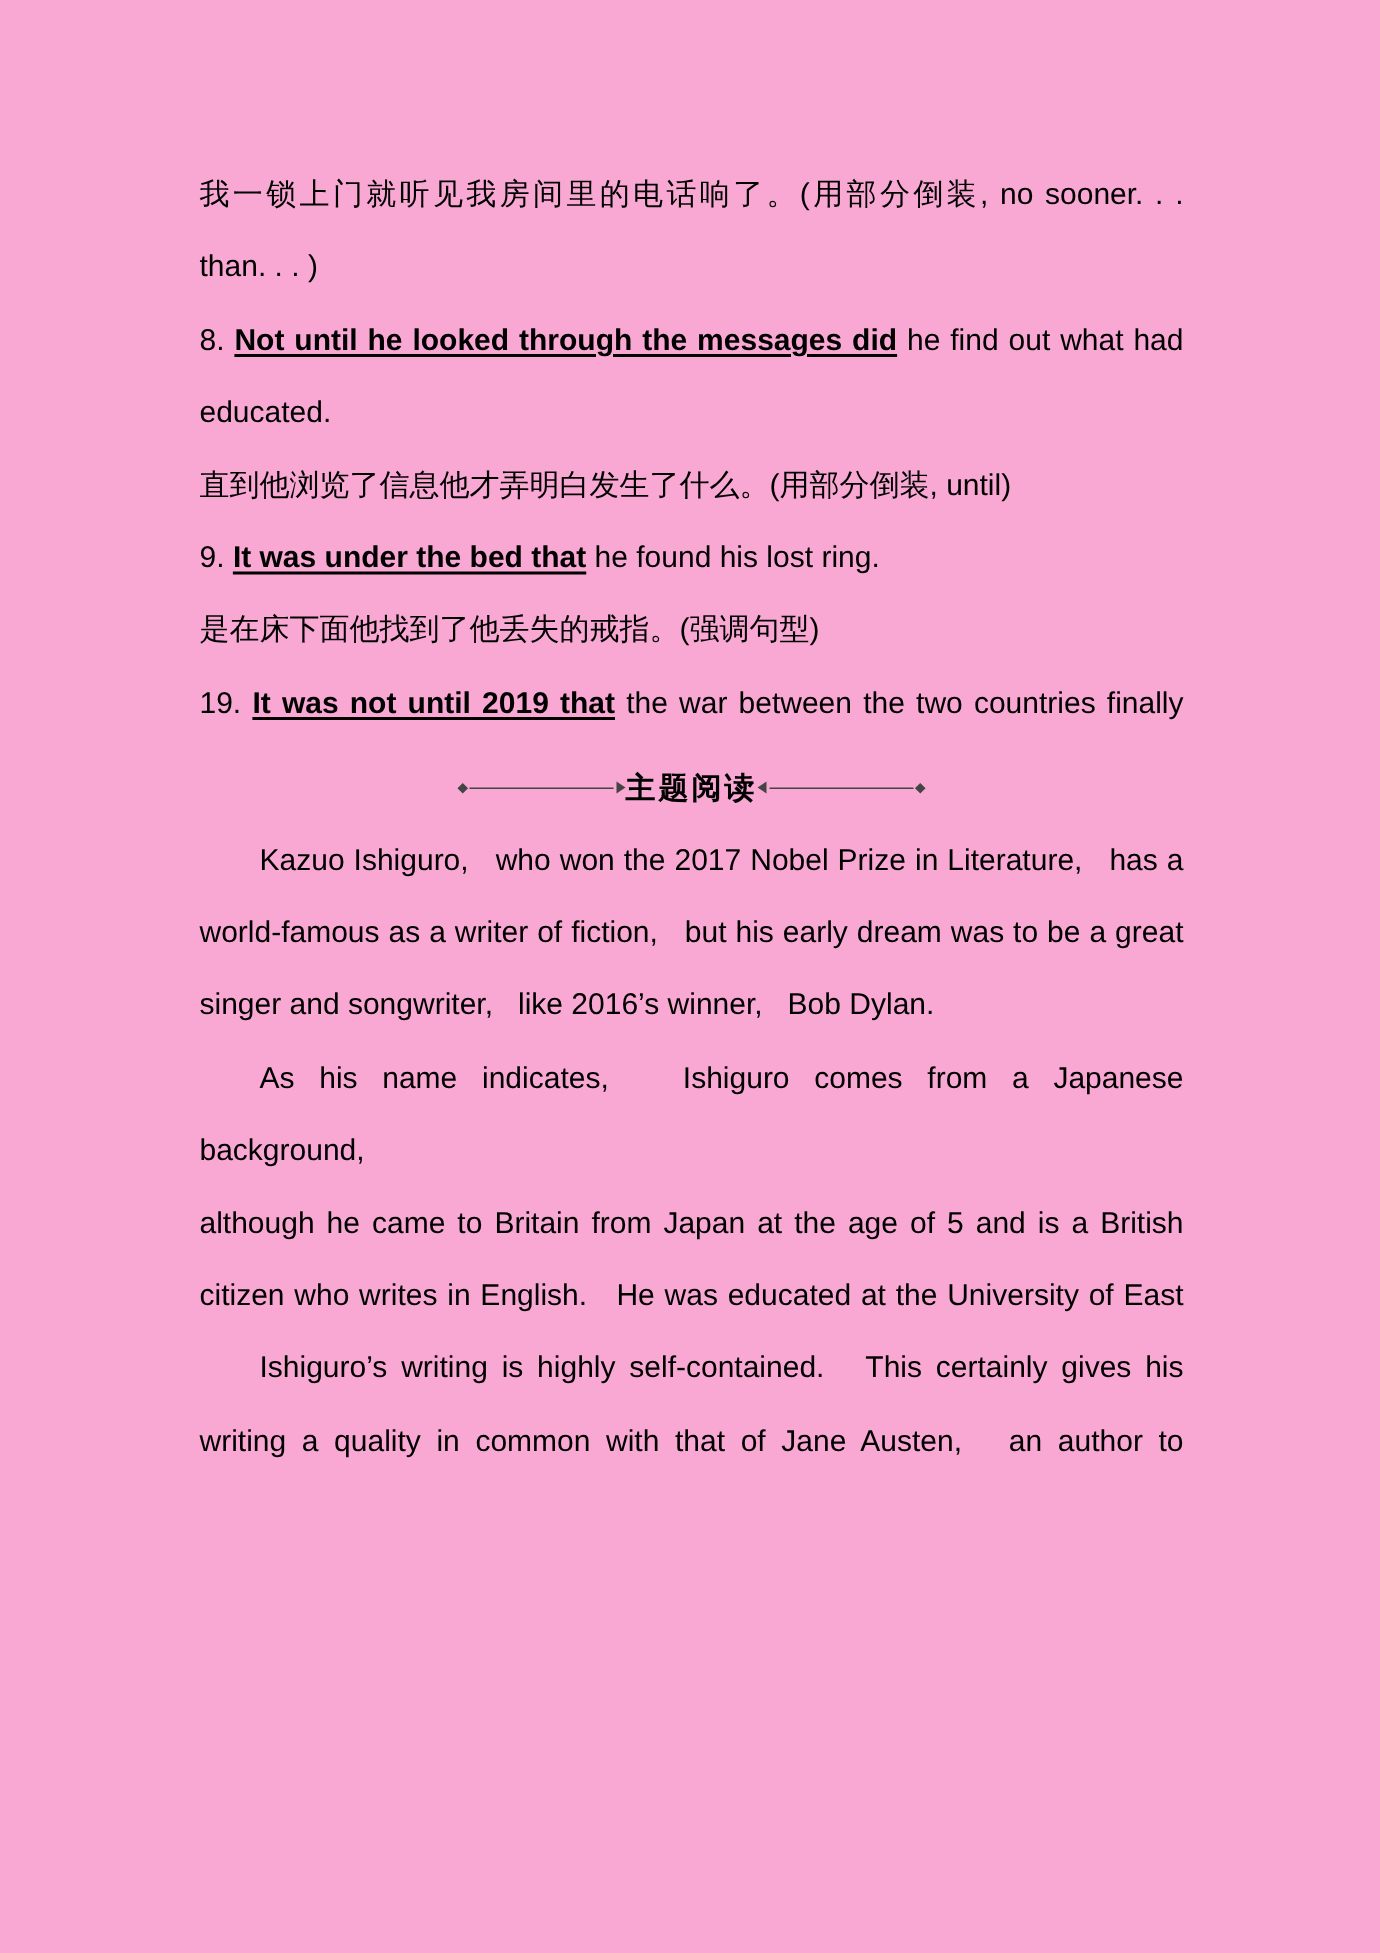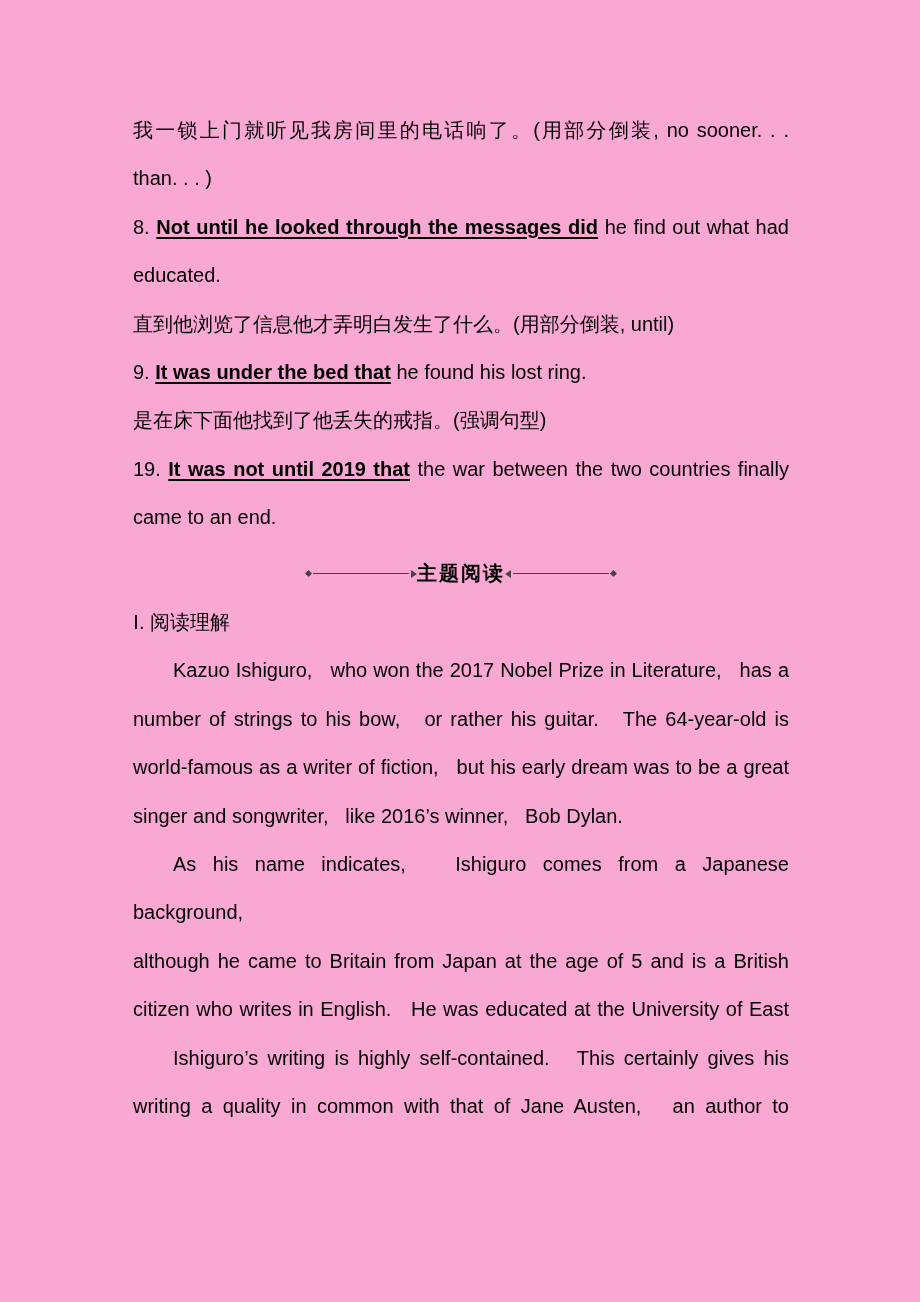--- a/index.html
+++ b/index.html
@@ -64,43 +64,40 @@
     <div class="line">than. . . )</div>
 
     <div class="line just"><span>8. </span><span class="emph">Not until he looked through the messages did</span><span> he find out what had</span></div>
     <div class="line">educated.</div>
     <div class="line">直到他浏览了信息他才弄明白发生了什么。(用部分倒装, until)</div>
 
     <div class="line"><span>9. </span><span class="emph">It was under the bed that</span><span> he found his lost ring.</span></div>
     <div class="line">是在床下面他找到了他丢失的戒指。(强调句型)</div>
 
     <div class="line just"><span>19. </span><span class="emph">It was not until 2019 that</span><span> the war between the two countries finally</span></div>
-    <div class="line">came to an end.</div>
   </section>
 
   <section>
     <div class="divider-row">
       <span class="orn">
         <span class="diamond"></span>
         <span class="rule"></span>
         <span class="tri tri-right"></span>
       </span>
       <span class="divider-title">主题阅读</span>
       <span class="orn">
         <span class="tri tri-left"></span>
         <span class="rule"></span>
         <span class="diamond"></span>
       </span>
     </div>
 
-    <div class="line">Ⅰ. 阅读理解</div>
 
     <div>
       <div class="line just indent">Kazuo Ishiguro,&nbsp;&nbsp; who won the 2017 Nobel Prize in Literature,&nbsp;&nbsp; has a</div>
-      <div class="line just">number of strings to his bow,&nbsp;&nbsp; or rather his guitar.&nbsp;&nbsp; The 64-year-old is</div>
       <div class="line just">world-famous as a writer of fiction,&nbsp;&nbsp; but his early dream was to be a great</div>
       <div class="line">singer and songwriter,&nbsp;&nbsp; like 2016’s winner,&nbsp;&nbsp; Bob Dylan.</div>
     </div>
 
     <div>
       <div class="line just indent">As his name indicates,&nbsp;&nbsp; Ishiguro comes from a Japanese background,</div>
       <div class="line just">although he came to Britain from Japan at the age of 5 and is a British</div>
       <div class="line just">citizen who writes in English.&nbsp;&nbsp; He was educated at the University of East</div>
     </div>
 

